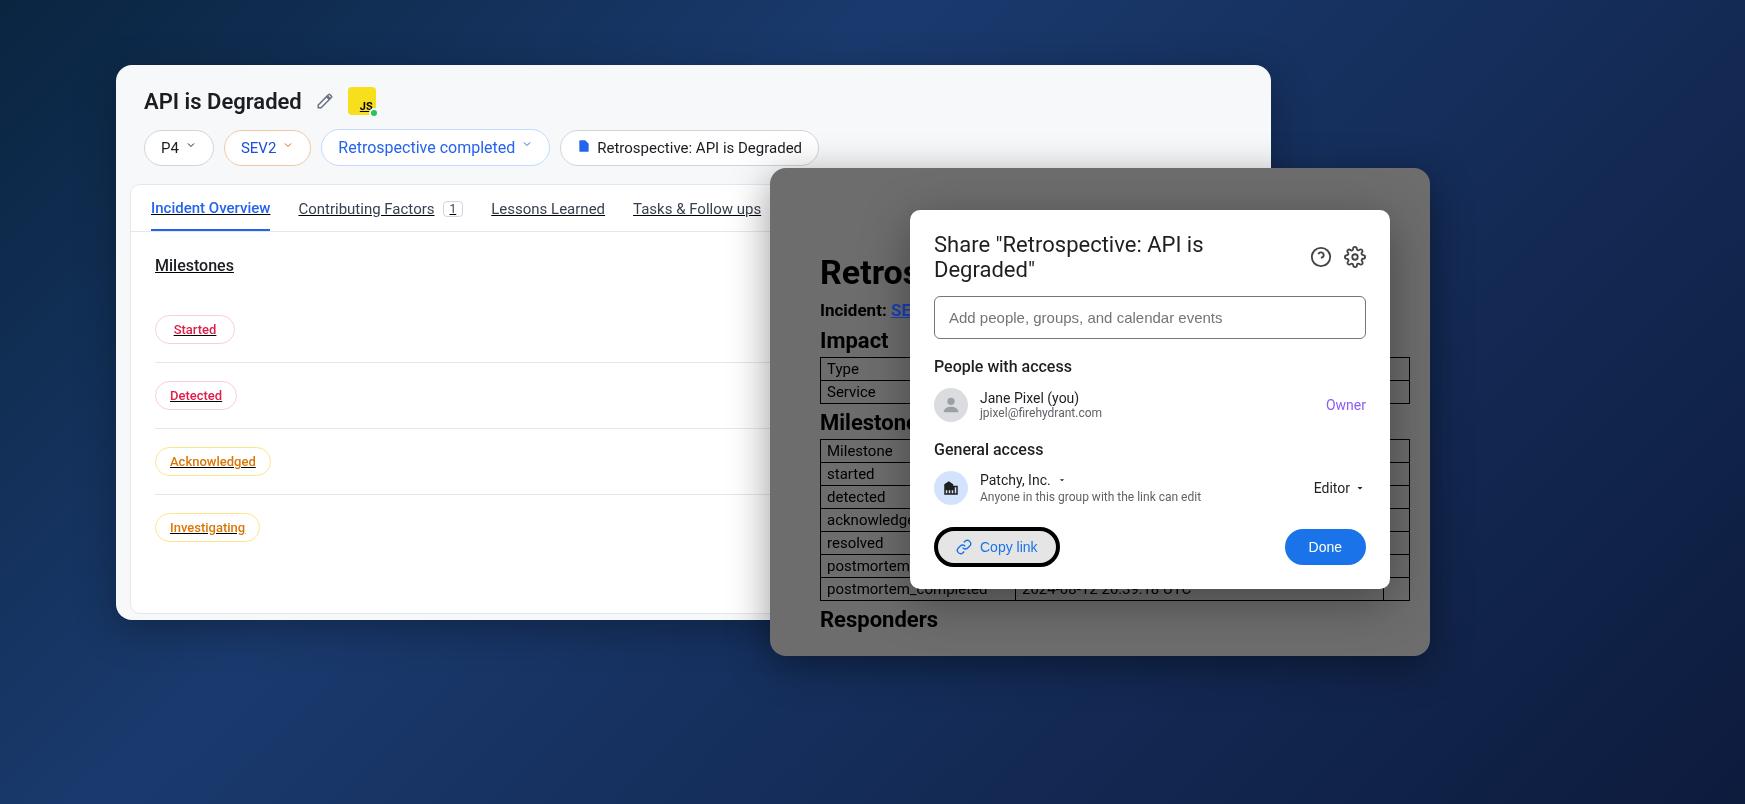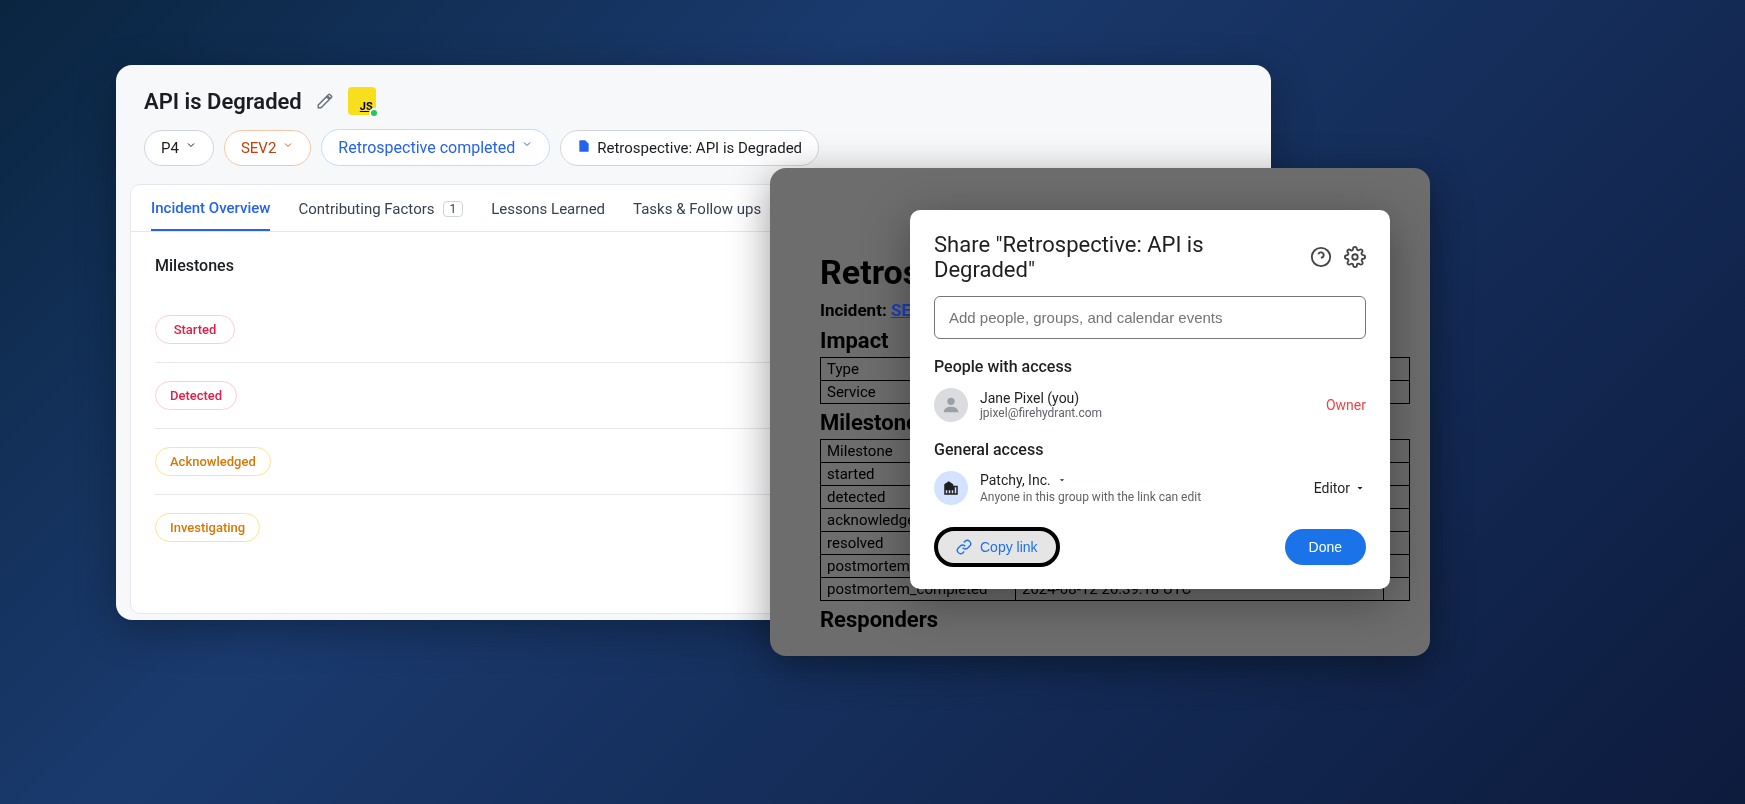--- a/index.html
+++ b/index.html
@@ -75,36 +75,37 @@
   align-items: flex-start;
   gap: 6px;
   padding: 8px 16px;
   border: 1px solid #d0d5dd;
   border-radius: 999px;
   background: #fff;
   font-size: 15px;
   cursor: pointer;
   color: #1a1d21;
 }
-.pill.sev { color: #c2410c; border-color: #f0c7a6; }
+.pill.sev { color: #1d4ed8; border-color: #f0c7a6; }
 .pill.retro { color: #2563eb; border-color: #bfdbfe; font-size: 16px; }
 .chevron-down {
   width: 12px; height: 12px;
 }
 .cal-icon, .doc-icon {
   width: 14px; height: 14px;
 }
 
 .tabs-panel {
   margin: 0 14px;
   background: #fff;
   border-radius: 10px;
   border: 1px solid #e5e7eb;
   height: 430px;
   overflow: hidden;
+  text-decoration: underline;
 }
 .tab-row {
   display: flex;
   gap: 28px;
   padding: 14px 20px 0 20px;
   border-bottom: 1px solid #e5e7eb;
 }
 .tab {
   padding-bottom: 12px;
   font-size: 15px;
@@ -255,21 +256,21 @@
   width: 34px; height: 34px;
   border-radius: 50%;
   background: #dadce0;
   display: flex;
   align-items: center;
   justify-content: center;
 }
 .access-info { flex: 1; }
 .access-name { font-size: 14px; color: #1f1f1f; }
 .access-email { font-size: 12px; color: #5f6368; }
-.access-role { font-size: 14px; color: #ef4444; }
+.access-role { font-size: 14px; color: #8b5cf6; }
 .org-icon-bg {
   width: 34px; height: 34px;
   border-radius: 50%;
   background: #d3e3fd;
   display: flex;
   align-items: center;
   justify-content: center;
 }
 .org-row { display: flex; align-items: center; gap: 12px; margin-bottom: 4px; }
 .org-name-row { display: flex; align-items: center; gap: 6px; font-size: 14px; color: #1f1f1f; }

